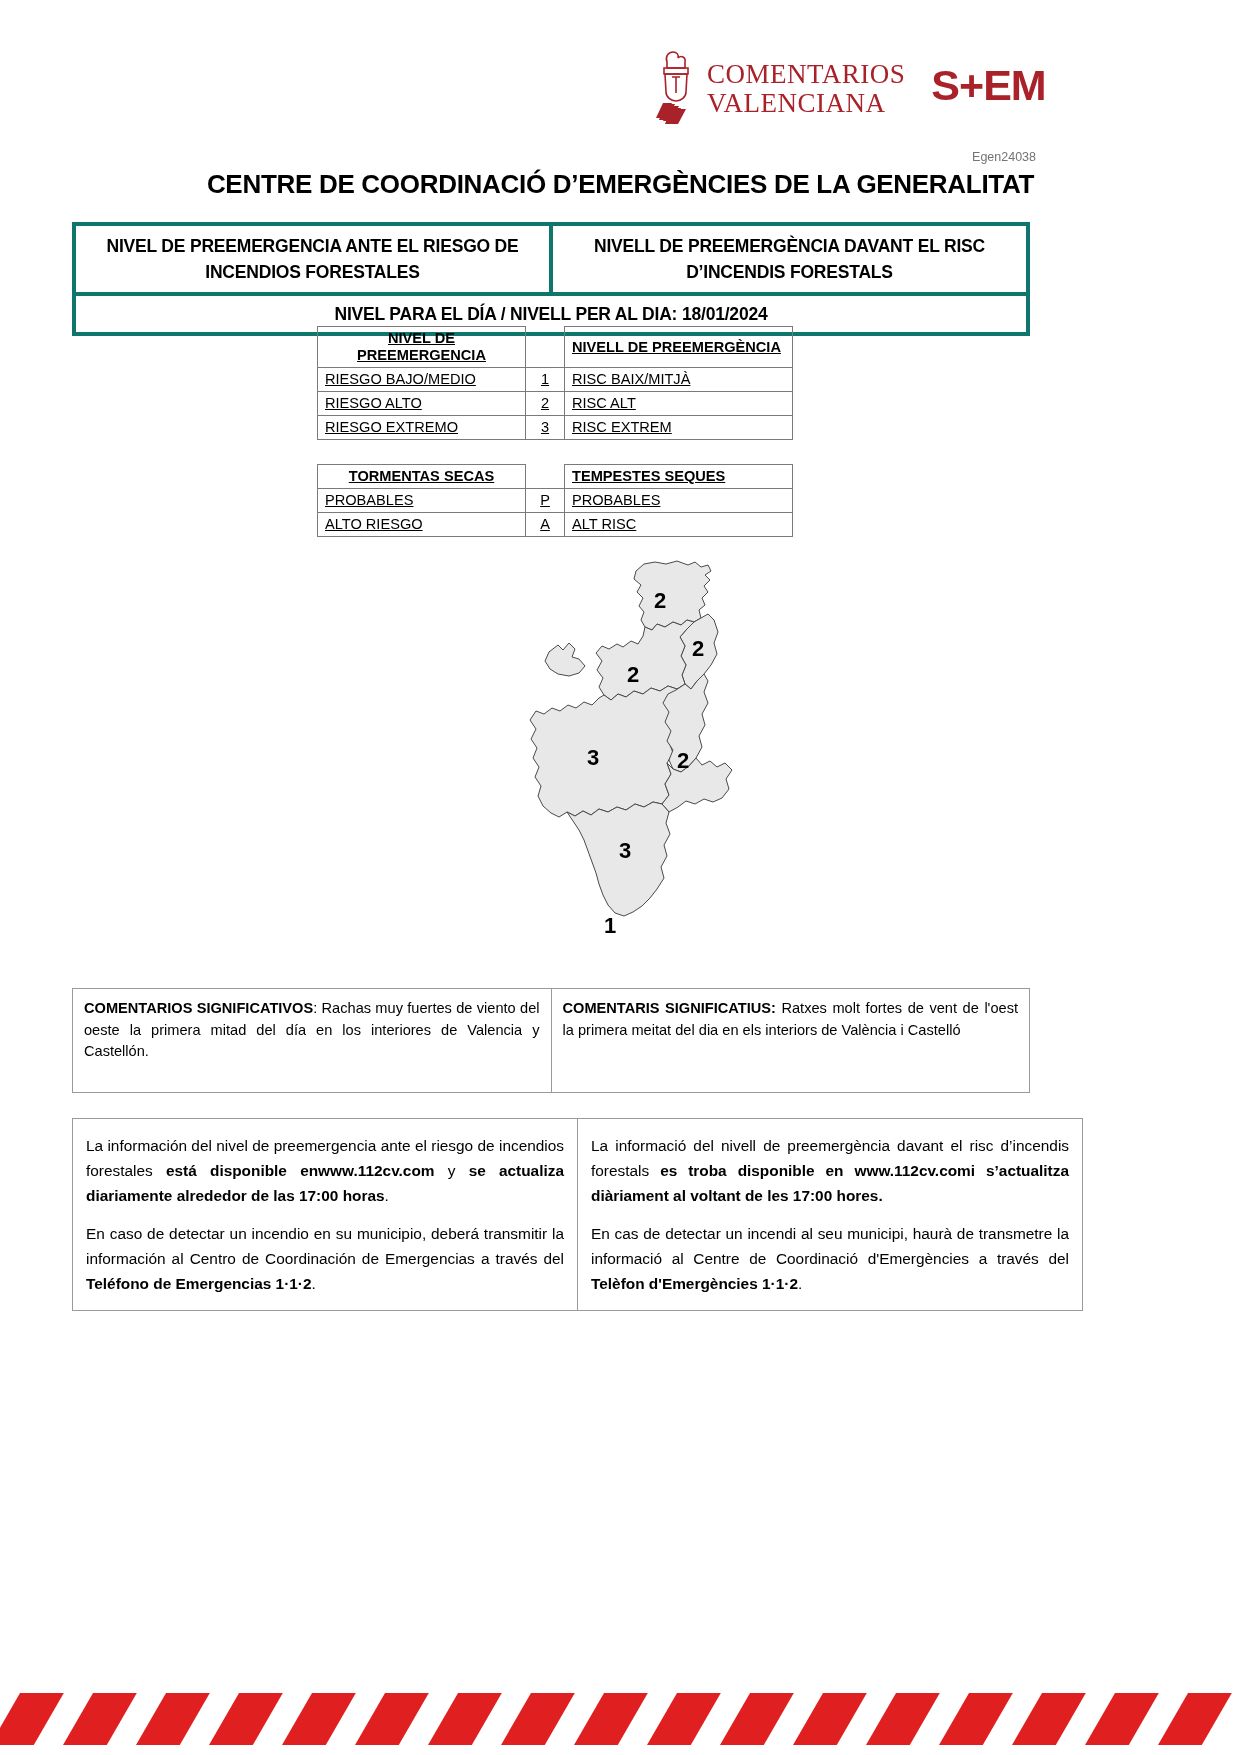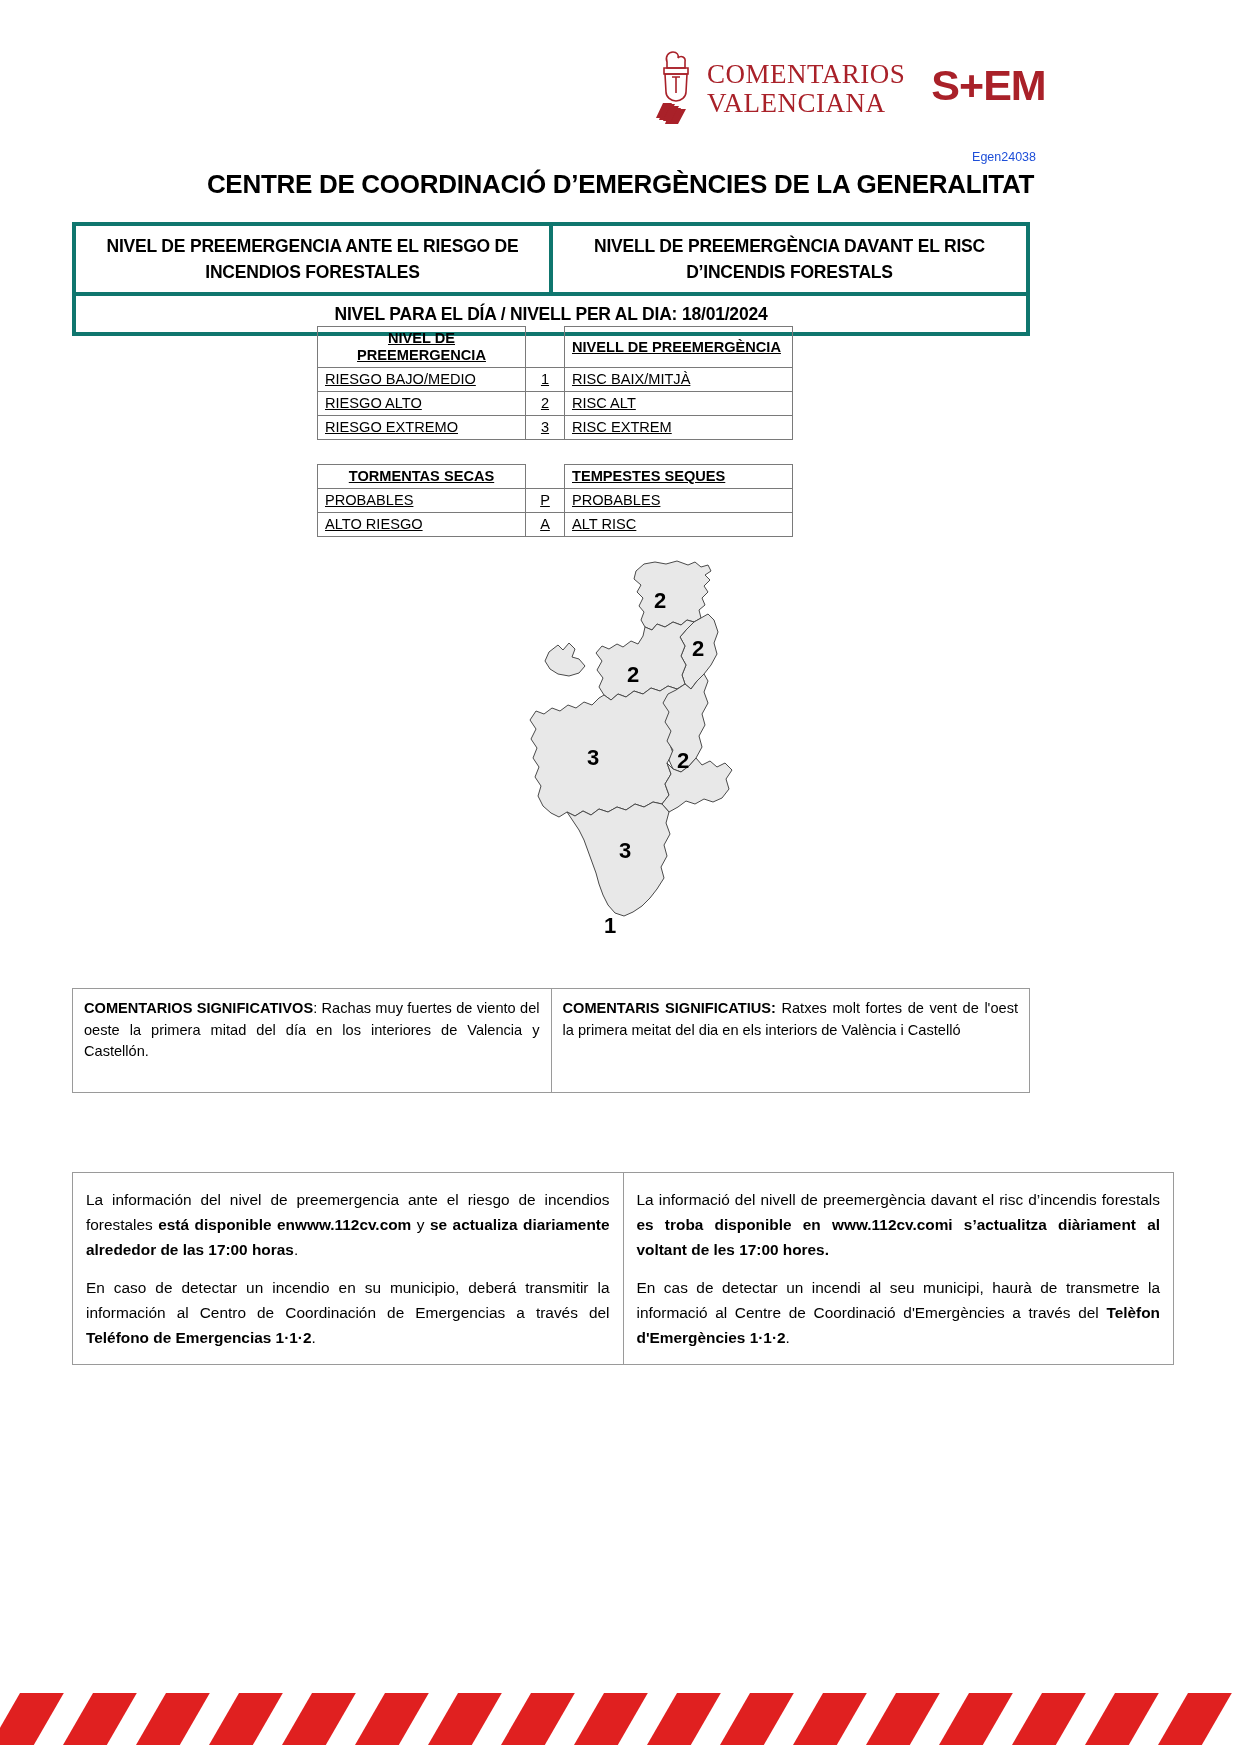--- a/index.html
+++ b/index.html
@@ -45,21 +45,21 @@
     font-family: "Liberation Sans", sans-serif;
     font-weight: bold;
     font-size: 43px;
     letter-spacing: -1px;
     position: relative;
     top: -4px;
   }
 
   .doc-ref {
     position: absolute; right: 205px; top: 150px;
-    color: #1d4ed8;
+    color: #737373;
     font-size: 12.5px;
     font-weight: normal;
   }
 
   .main-title {
     position: absolute; left: 0; top: 169px; width: 1241px;
     text-align: center;
     font-size: 26px;
     font-weight: bold;
     letter-spacing: -0.3px;
@@ -129,22 +129,22 @@
     font-size: 14.6px;
     line-height: 21.5px;
     text-align: justify;
     height: 104px;
     width: 50%;
   }
   .comments-table b { font-weight: bold; }
 
   
   .info-table {
-    position: absolute; left: 72px; top: 1172px;
-    width: 1102px;
+    position: absolute; left: 72px; top: 1118px;
+    width: 1011px;
     border-collapse: collapse;
     table-layout: fixed;
   }
   .info-table td {
     border: 1px solid #9a9a9a;
     vertical-align: top;
     padding: 14px 13px 14px 13px;
     font-size: 15.4px;
     line-height: 25px;
     text-align: justify;

